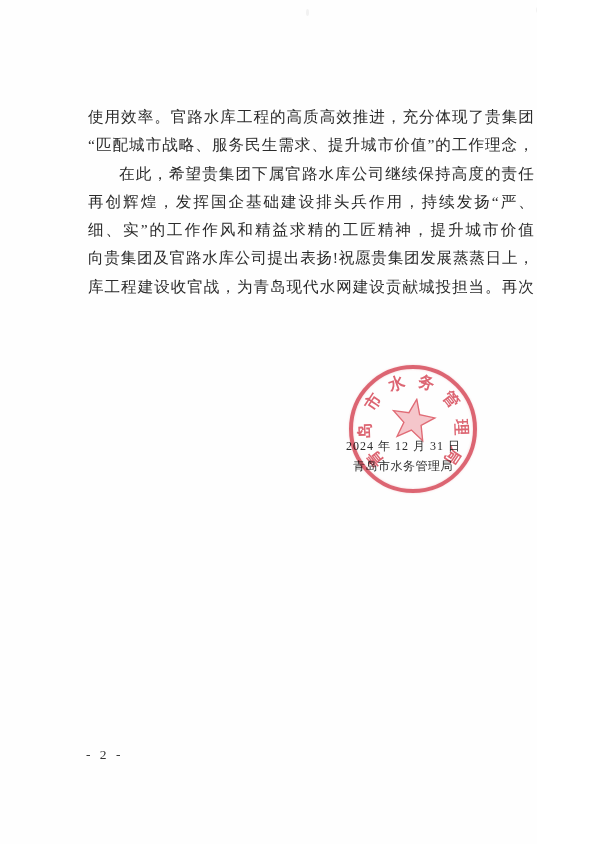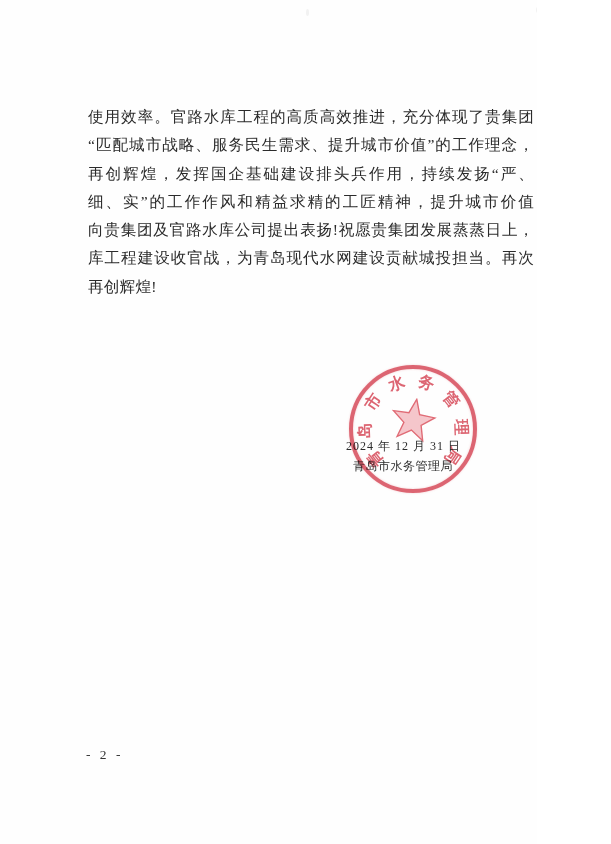--- a/index.html
+++ b/index.html
@@ -143,30 +143,30 @@
   <div class="speck s2"></div>
   <div class="speck s3"></div>
 
   <div class="body-text">
 
       <div class="line">使用效率。官路水库工程的高质高效推进，充分体现了贵集团</div>
 
       <div class="line">“匹配城市战略、服务民生需求、提升城市价值”的工作理念，</div>
 
 
+      <div class="line indent">在此，希望贵集团下属官路水库公司继续保持高度的责任</div>
 
       <div class="line">再创辉煌，发挥国企基础建设排头兵作用，持续发扬“严、</div>
 
       <div class="line">细、实”的工作作风和精益求精的工匠精神，提升城市价值</div>
 
       <div class="line">向贵集团及官路水库公司提出表扬!祝愿贵集团发展蒸蒸日上，</div>
 
       <div class="line">库工程建设收官战，为青岛现代水网建设贡献城投担当。再次</div>
 
-      <div class="line para-end">再创辉煌!</div>
     </div>
 
   <div class="signature">
     <div class="sig-org">青岛市水务管理局</div>
     <div class="sig-date">2024 年 12 月 31 日</div>
   </div>
 
   <div class="seal">
     <div class="seal-ring"></div>
     <svg class="seal-star" viewBox="0 0 100 100">

